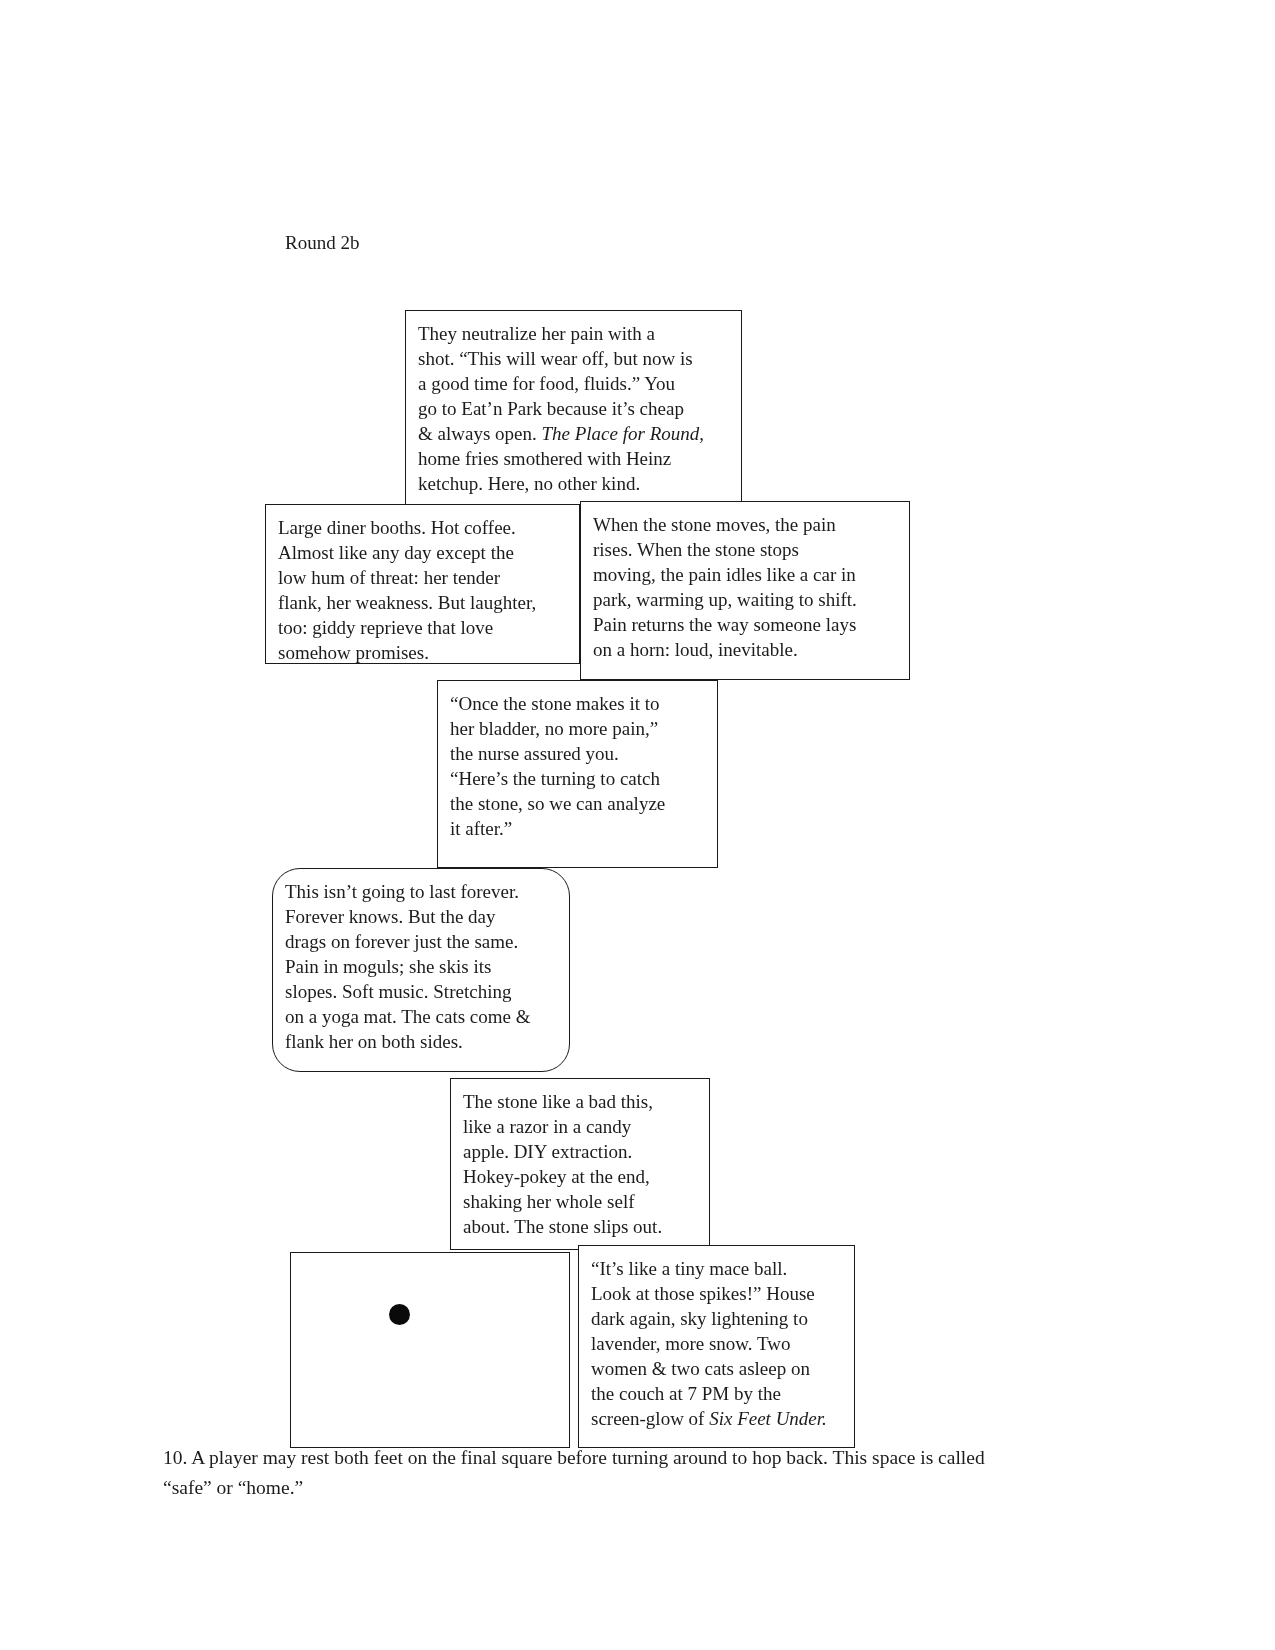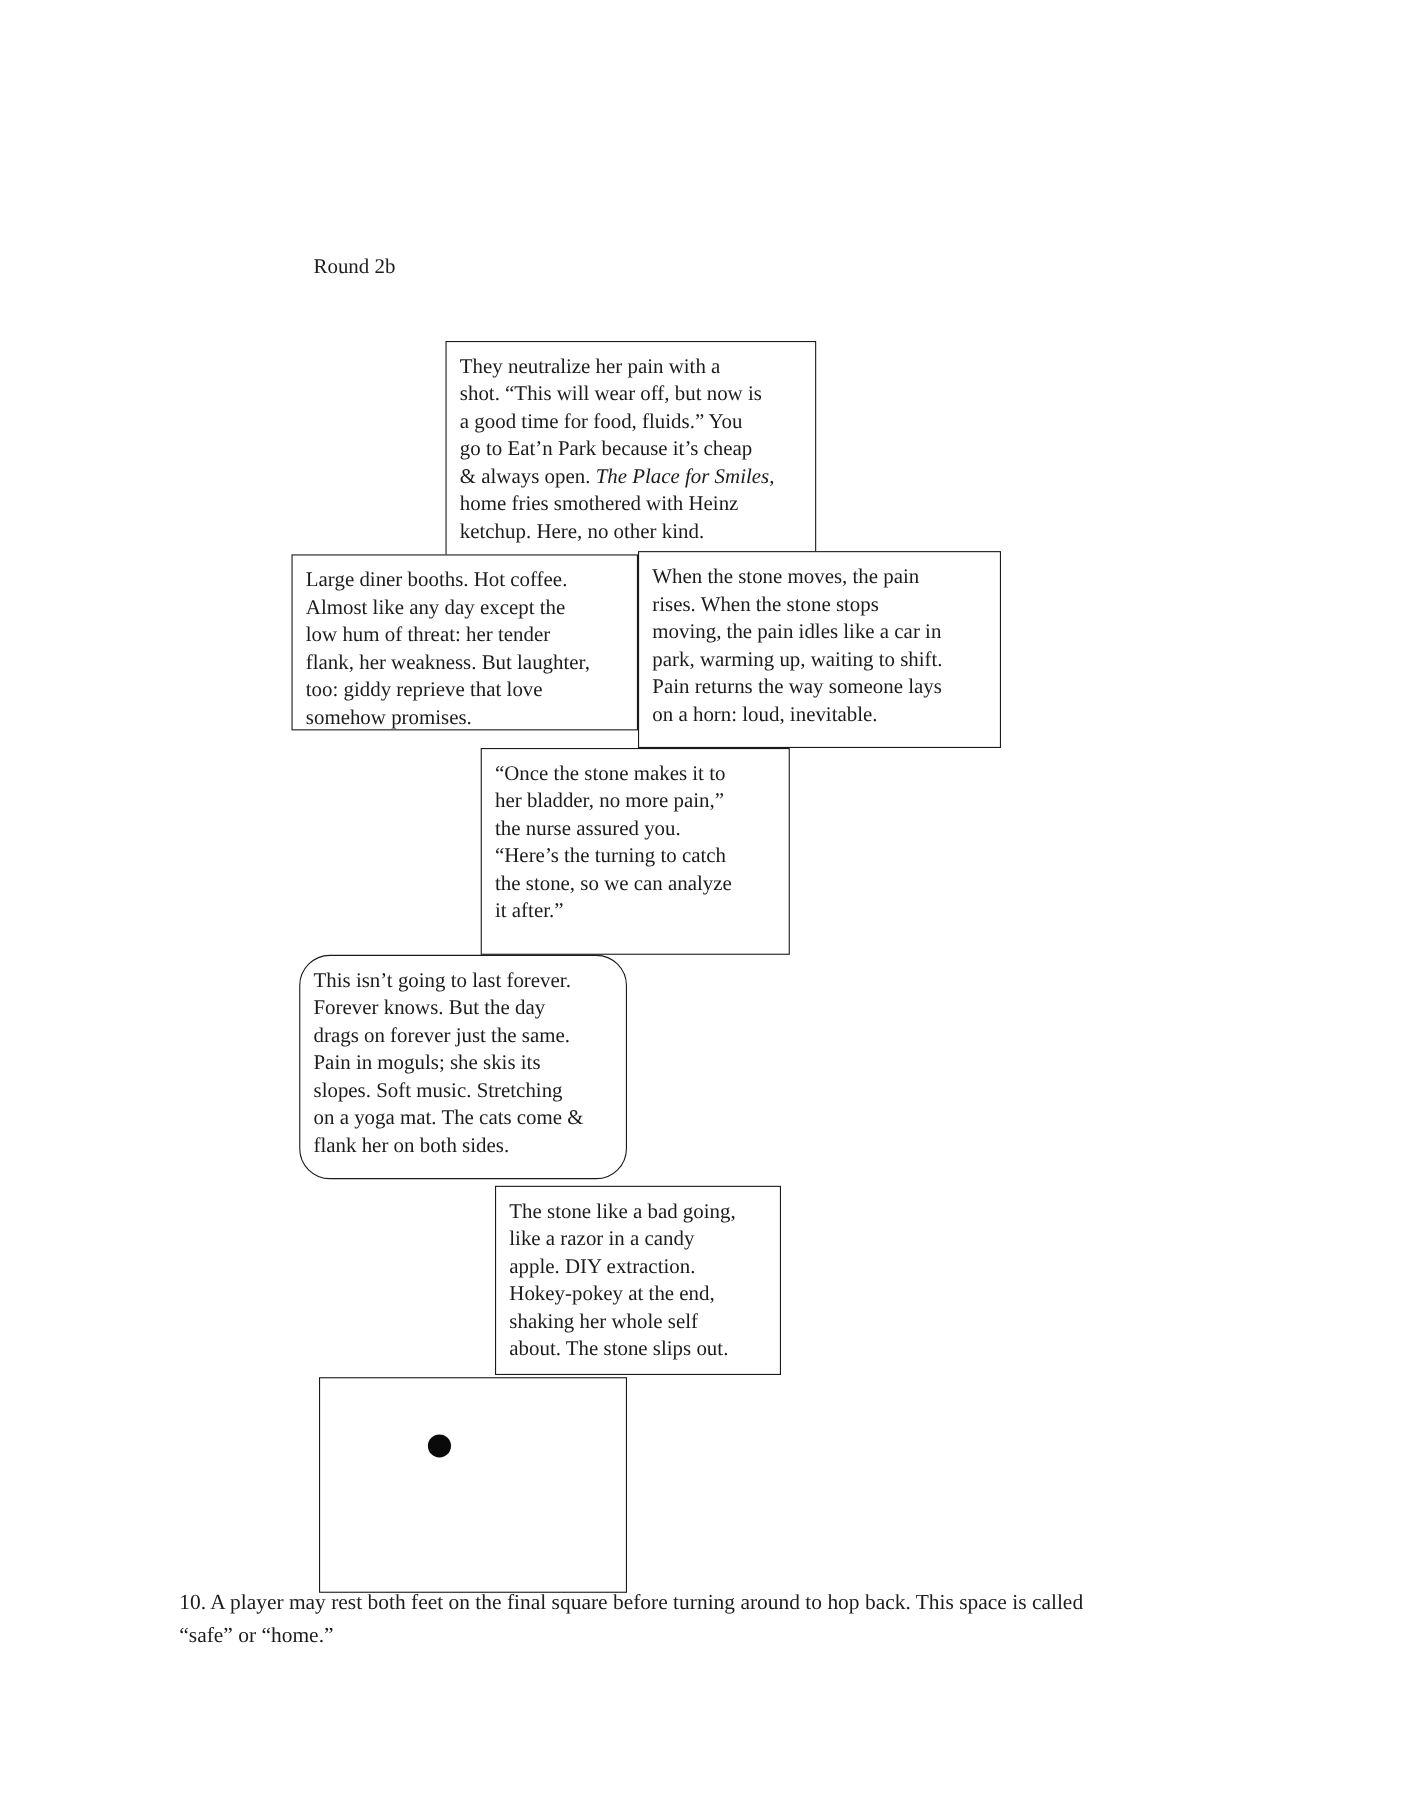--- a/index.html
+++ b/index.html
@@ -57,21 +57,21 @@
 
 <div class="page">
 
   <div class="round-label">Round 2b</div>
 
   <div class="box" id="box1">
     <p class="box-text"><span>They neutralize her pain with a
 shot. “This will wear off, but now is
 a good time for food, fluids.” You
 go to Eat’n Park because it’s cheap
-&amp; always open. </span><span class="italic">The Place for Smiles,</span><span>
+&amp; always open. </span><span class="italic">The Place for Round,</span><span>
 home fries smothered with Heinz
 ketchup. Here, no other kind.</span></p>
   </div>
 
   <div class="box" id="box2">
     <p class="box-text">Large diner booths. Hot coffee.
 Almost like any day except the
 low hum of threat: her tender
 flank, her weakness. But laughter,
 too: giddy reprieve that love
@@ -101,29 +101,38 @@
 Forever knows. But the day
 drags on forever just the same.
 Pain in moguls; she skis its
 slopes. Soft music. Stretching
 on a yoga mat. The cats come &amp;
 flank her on both sides.</p>
   </div>
 
 
   <div class="box" id="box7">
-    <p class="box-text">The stone like a bad going,
+    <p class="box-text">The stone like a bad this,
 like a razor in a candy
 apple. DIY extraction.
 Hokey-pokey at the end,
 shaking her whole self
 about. The stone slips out.</p>
   </div>
 
   <div class="box" id="box8">
     <span class="stone-dot"></span>
   </div>
 
+  <div class="box" id="box9">
+    <p class="box-text"><span>“It’s like a tiny mace ball.
+Look at those spikes!” House
+dark again, sky lightening to
+lavender, more snow. Two
+women &amp; two cats asleep on
+the couch at 7 PM by the
+screen-glow of </span><span class="italic">Six Feet Under.</span></p>
+  </div>
 
   <div class="footnote">10. A player may rest both feet on the final square before turning around to hop back. This space is called
 “safe” or “home.”</div>
 
 </div>
 
 </body></html>

